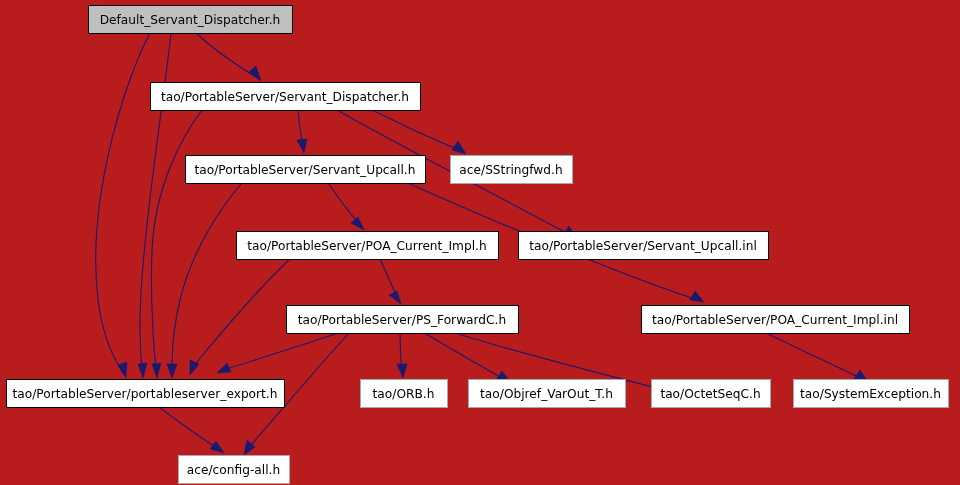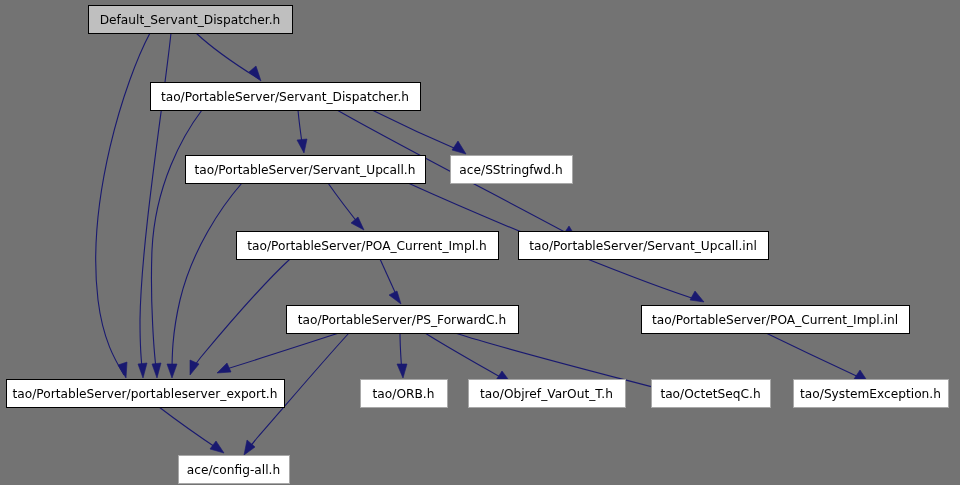--- a/index.html
+++ b/index.html
@@ -7,21 +7,21 @@
     padding: 0;
     background: #ffffff;
   }
   body {
     font-family: "DejaVu Sans", "Liberation Sans", sans-serif;
   }
   #graph-root {
     position: relative;
     width: 960px;
     height: 485px;
-    background: #737373;
+    background: #b91c1c;
     overflow: hidden;
   }
   svg#graph-svg {
     position: absolute;
     left: 0;
     top: 0;
     width: 960px;
     height: 485px;
     display: block;
   }

